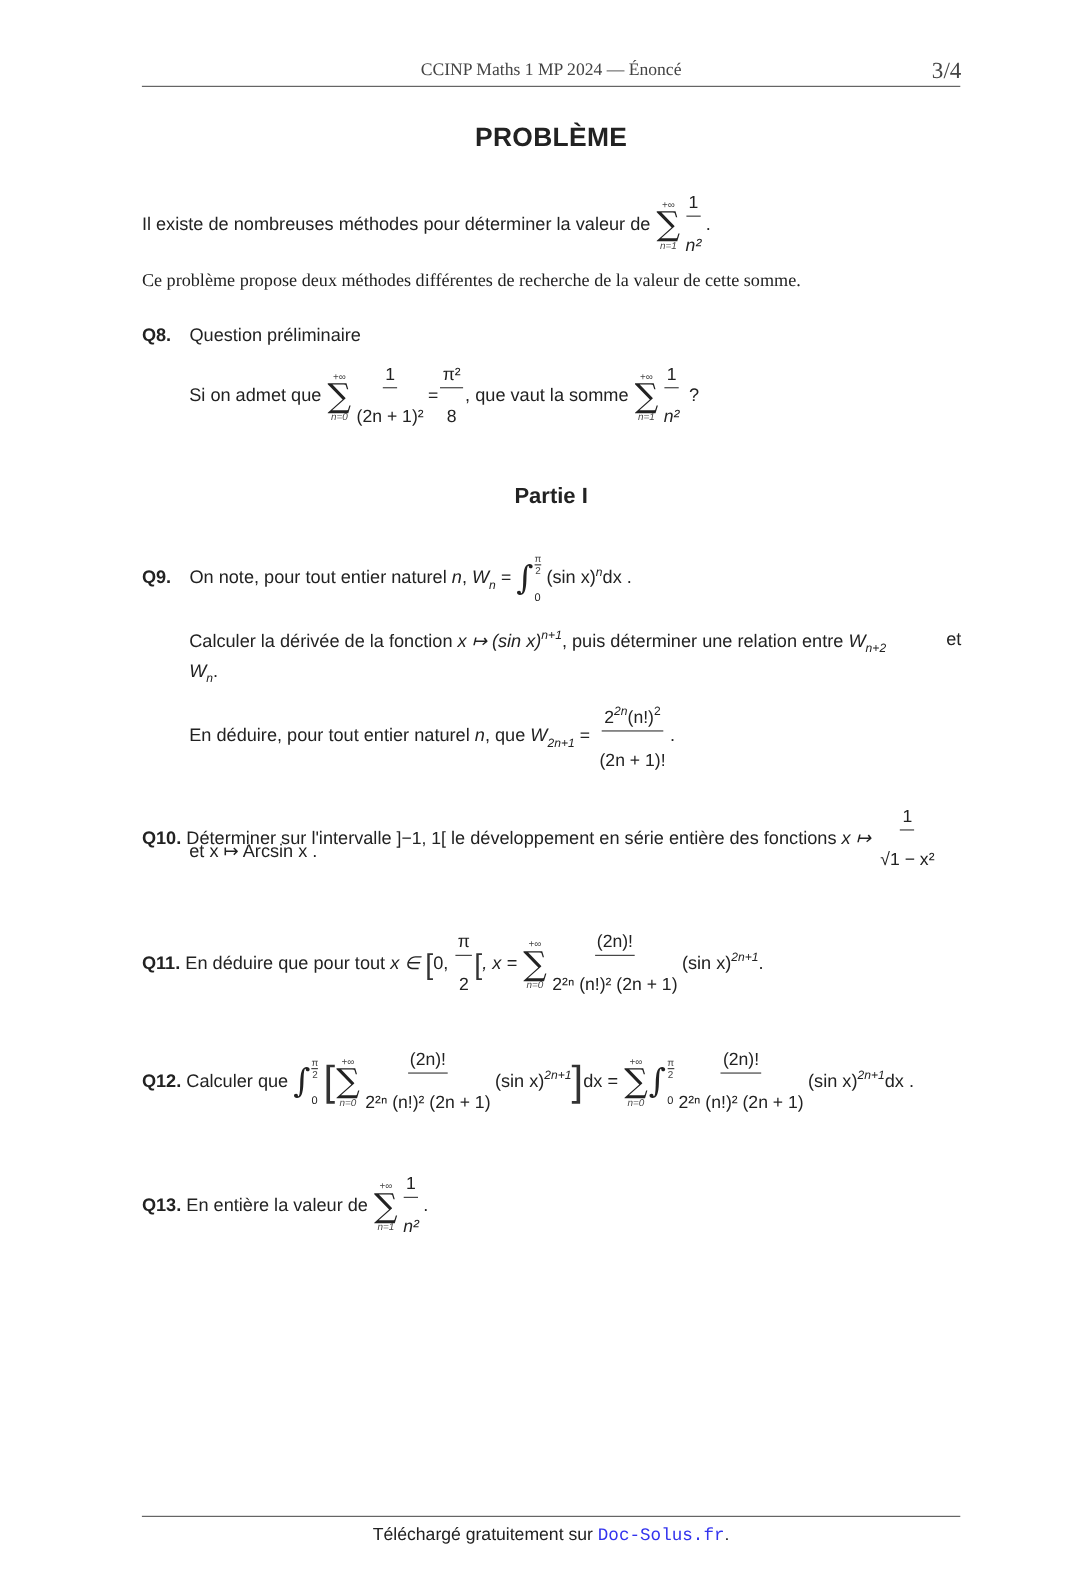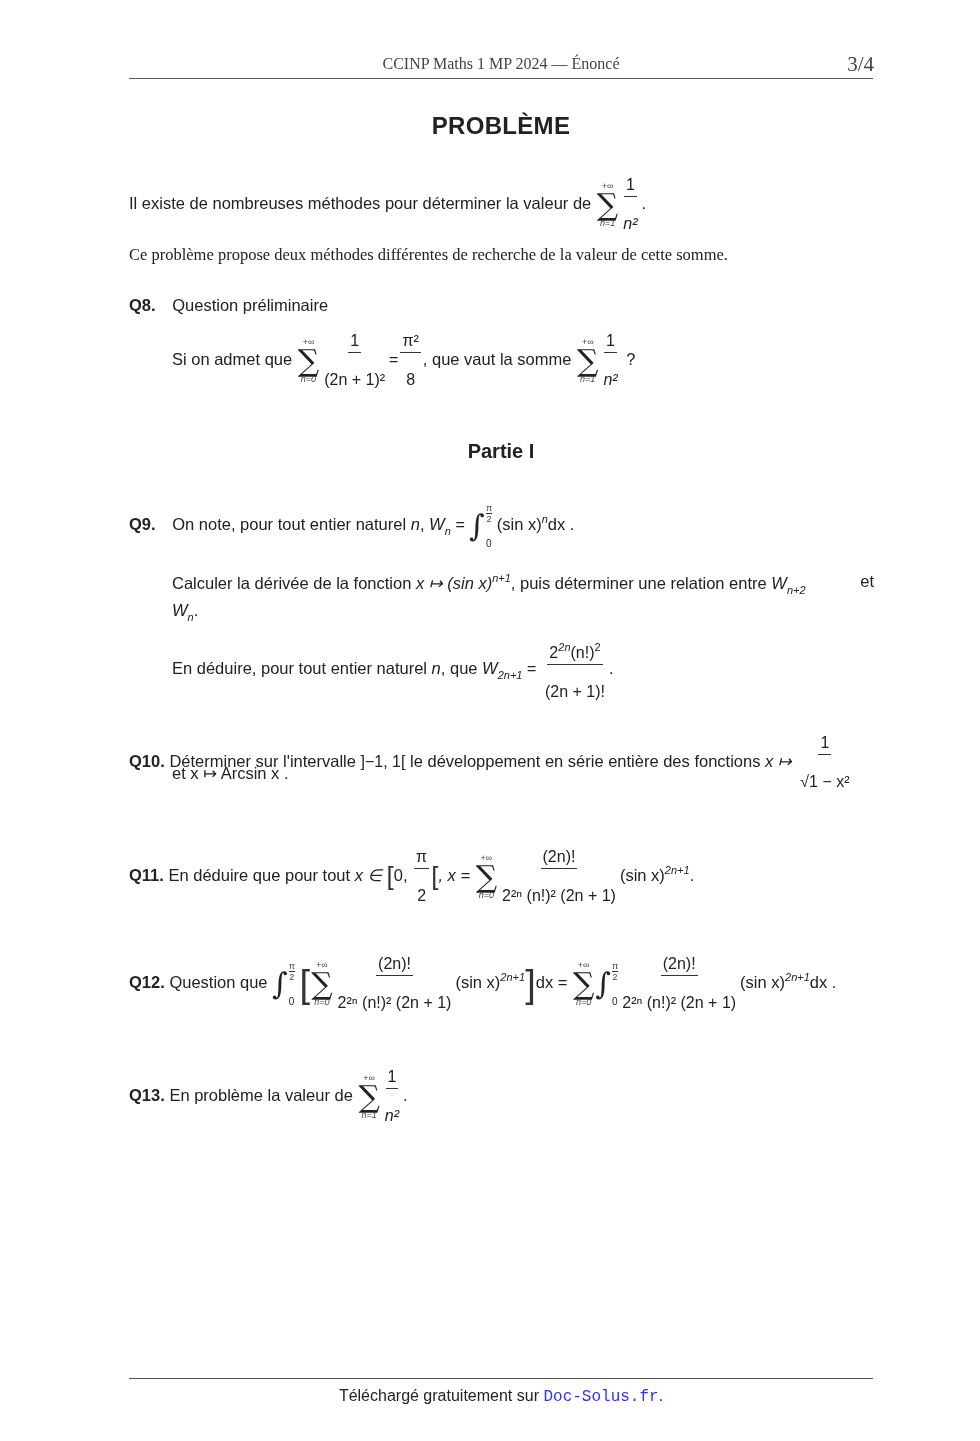--- a/index.html
+++ b/index.html
@@ -149,21 +149,21 @@
     <span class="sym">∑</span>
     <span class="lim i">n=0</span>
   </span><span class="frac m">
       <span class="num">(2n)!</span>
       <span class="den">2²ⁿ (n!)² (2n + 1)</span>
     </span><span>(sin x)</span><span class="sup i">2n+1</span><span>.</span>
 </div>
 
 <div class="abs txt" style="top:955px; left:129px;">
   <span class="qlabel">Q12.</span>
-  <span>Question que</span>
+  <span>Calculer que</span>
   <span class="int">
     <span class="sym">∫</span>
     <span class="bounds">
         <span class="frac tiny" style="margin:0;">
           <span class="num" style="line-height:10px;padding:0;">π</span>
           <span class="den" style="line-height:10px;padding:0;">2</span>
         </span>
         <span>0</span>
       </span>
   </span>
@@ -189,21 +189,21 @@
         <span>0</span>
       </span>
   </span><span class="frac m">
       <span class="num">(2n)!</span>
       <span class="den">2²ⁿ (n!)² (2n + 1)</span>
     </span><span>(sin x)</span><span class="sup i">2n+1</span><span>dx .</span>
 </div>
 
 <div class="abs txt" style="top:1068px; left:129px;">
   <span class="qlabel">Q13.</span>
-  <span>En problème la valeur de</span>
+  <span>En entière la valeur de</span>
   <span class="sum">
     <span class="lim">+∞</span>
     <span class="sym">∑</span>
     <span class="lim i">n=1</span>
   </span><span class="frac m">
       <span class="num">1</span>
       <span class="den i">n²</span>
     </span><span>.</span>
 </div>
 

